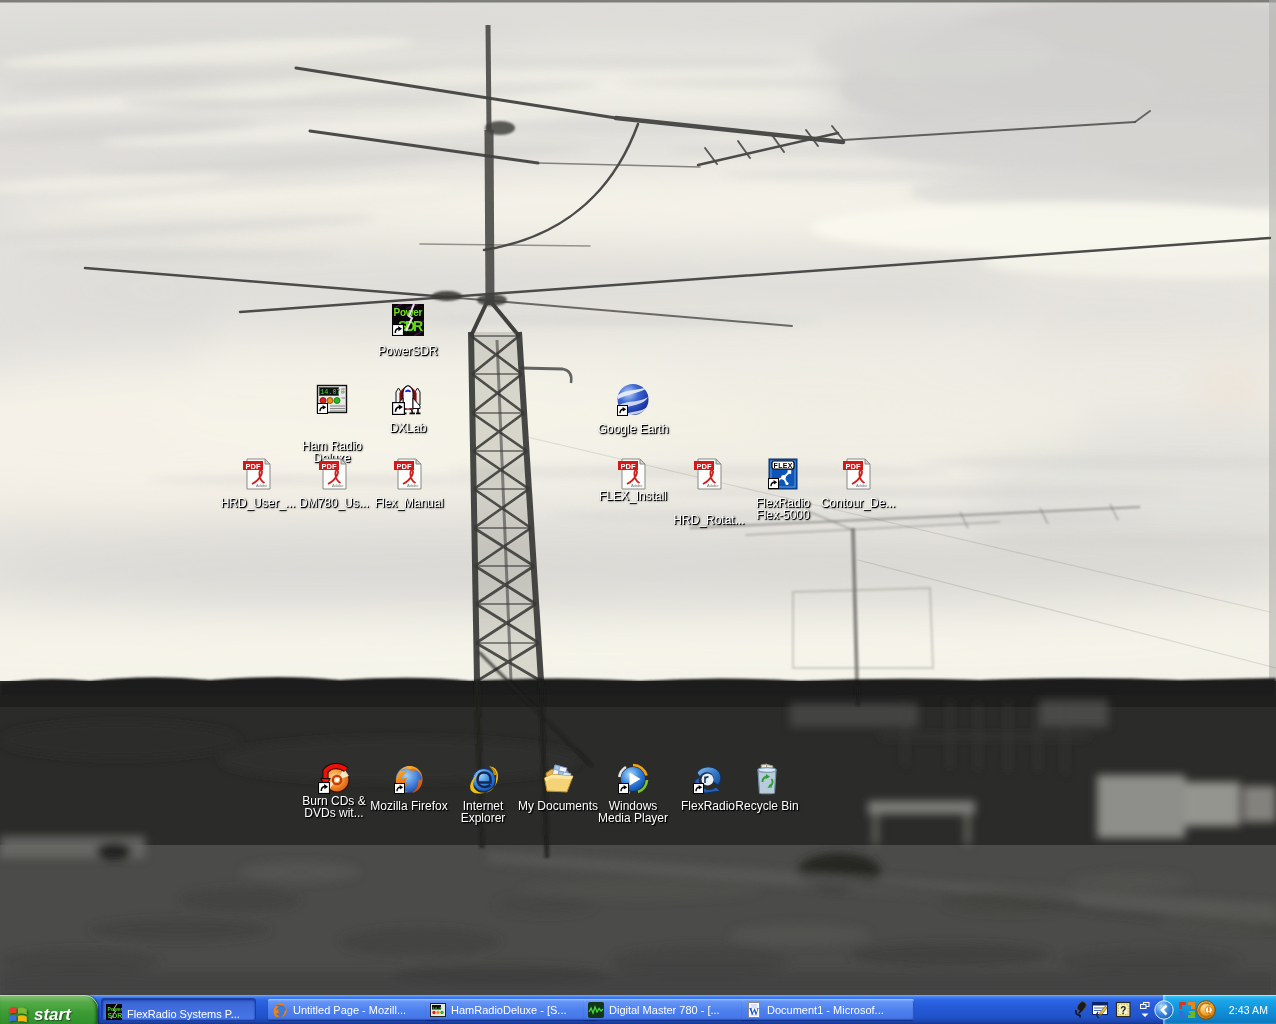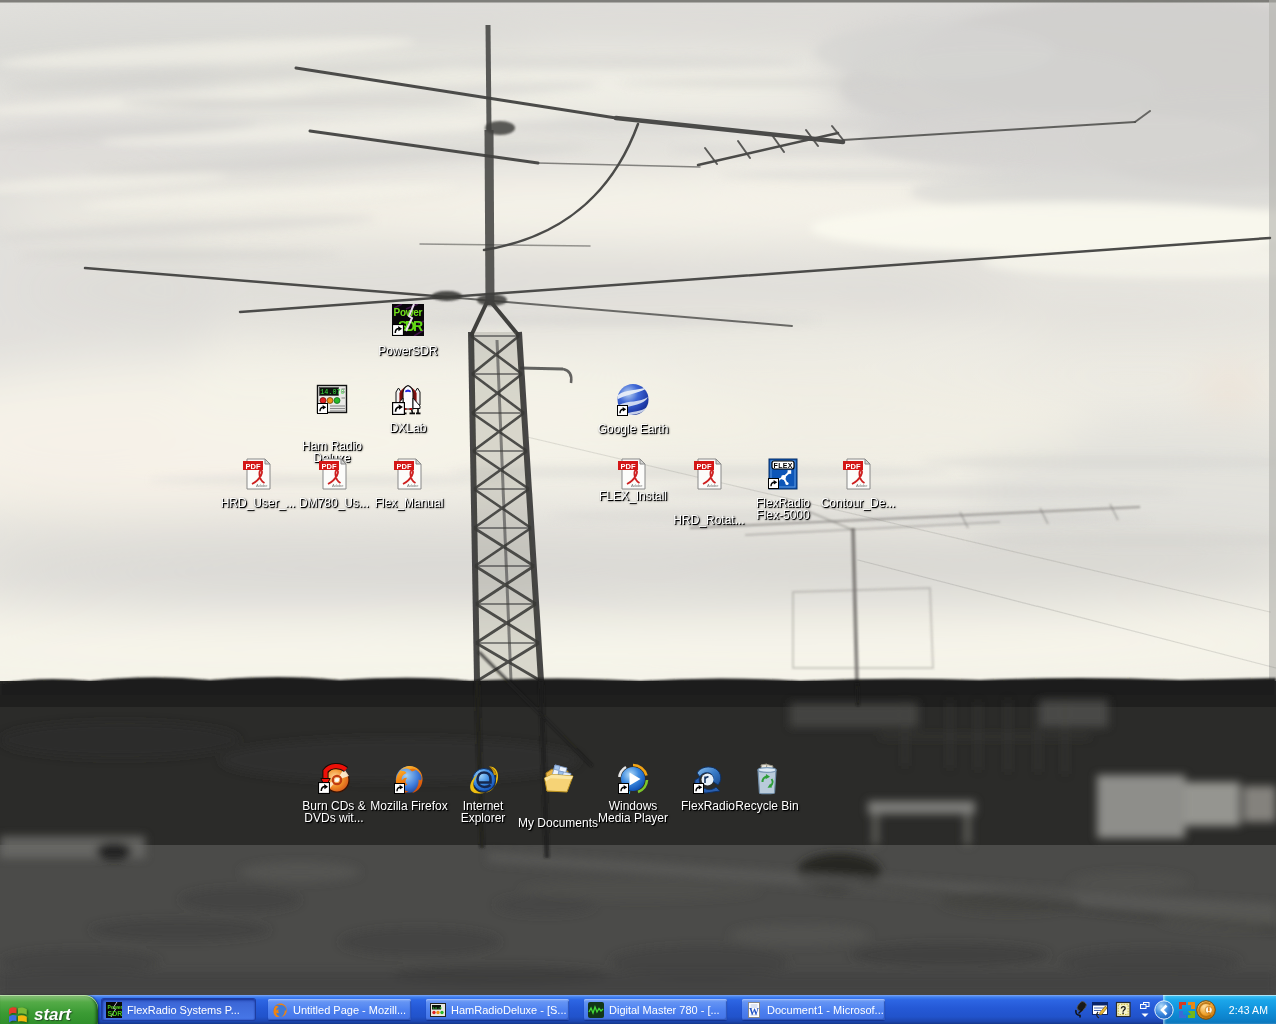--- a/index.html
+++ b/index.html
@@ -2,23 +2,23 @@
 <html><head><meta charset="utf-8"><style>
 html,body{margin:0;padding:0;}
 body{width:1276px;height:1024px;overflow:hidden;position:relative;font-family:"Liberation Sans",sans-serif;background:#e9e7e1;}
 #bg{position:absolute;left:0;top:0;width:1276px;height:1024px;}
 .ico{position:absolute;width:84px;text-align:center;}
 .ico svg{display:block;margin:0 auto;}
 .lbl{color:#fff;font-size:12px;line-height:12px;text-shadow:1px 1px 0 #000,1px 1px 2px #000;white-space:pre-line;}
 #taskbar{position:absolute;left:0;top:995px;width:1276px;height:29px;background:linear-gradient(180deg,#7fa8f4 0,#4080f2 2px,#2d66e4 5px,#2559d6 45%,#2153cb 75%,#1c45ae 92%,#153789 100%);}
 #startbtn{position:absolute;left:0;top:0;width:98px;height:40px;border-radius:0 14px 14px 0;background:linear-gradient(180deg,#8cc27c 0,#54ab47 18%,#3b9b34 45%,#31912c 70%,#247523 92%,#1b5c1b 100%);box-shadow:inset 0 1px 0 #b8dfa8,inset -2px -1px 3px #1a531a,1px 0 2px rgba(0,0,30,.5);display:flex;align-items:center;}
 #startbtn .stxt{color:#fff;font-size:17px;font-weight:bold;font-style:italic;text-shadow:1px 1px 1px #234f23;margin-left:5px;letter-spacing:0px;}
-.tbtn{position:absolute;top:4px;height:21px;width:143px;border-radius:2px;background:linear-gradient(180deg,#8db1f8 0,#6494f4 14%,#4f82f0 50%,#4678ea 85%,#4472e0 100%);box-shadow:inset 0 1px 0 #9dbcf8,inset -1px -1px 1px #2d55b8,0 1px 1px rgba(10,20,90,.4);display:flex;align-items:center;overflow:hidden;color:#fff;font-size:11px;white-space:nowrap;}
+.tbtn{position:absolute;top:4px;height:21px;width:172px;border-radius:2px;background:linear-gradient(180deg,#8db1f8 0,#6494f4 14%,#4f82f0 50%,#4678ea 85%,#4472e0 100%);box-shadow:inset 0 1px 0 #9dbcf8,inset -1px -1px 1px #2d55b8,0 1px 1px rgba(10,20,90,.4);display:flex;align-items:center;overflow:hidden;color:#fff;font-size:11px;white-space:nowrap;}
 .tbtn svg{margin:0 5px 0 4px;flex:none;}
-.tbtn.pressed{background:linear-gradient(180deg,#3158c6 0,#3d68d8 22%,#4270e0 60%,#4777e8 100%);box-shadow:inset 0 1px 2px #1a359a,inset 1px 0 2px #1e3da5,0 0 0 1px #1e3da0;}
+.tbtn.pressed{background:linear-gradient(180deg,#3158c6 0,#3d68d8 22%,#4270e0 60%,#4777e8 100%);box-shadow:inset 0 1px 2px #1a359a,inset 1px 0 2px #1e3da5,0 0 0 1px #1e3da0;align-items:flex-end;}
 #tray{position:absolute;right:0;top:0;width:113px;height:29px;background:linear-gradient(180deg,#41c6f5 0,#1ba6ea 18%,#1193dc 50%,#0d83cc 80%,#0a74ba 100%);box-shadow:inset 2px 0 2px rgba(255,255,255,.45),inset 0 1px 0 rgba(255,255,255,.5);display:flex;align-items:center;}
 #clock{color:#fff;font-size:10.5px;position:absolute;right:8px;top:8.5px;letter-spacing:0.1px;}
 .trico{position:absolute;top:6px;}
 </style></head>
 <body>
 <svg id="bg" width="1276" height="1024" viewBox="0 0 1276 1024">
 <defs>
 <filter id="b1" x="-40%" y="-40%" width="180%" height="180%">
         <feGaussianBlur stdDeviation="1"></feGaussianBlur>
       </filter>
@@ -431,21 +431,21 @@
 <circle cx="19" cy="17" r="12" fill="url(#cdg)" stroke="#3a1202" stroke-width="1.2"></circle>
 <polygon points="19,17 26,5.5 31,13 " fill="#fff7e0" opacity="0.85"></polygon>
 <polygon points="19,17 8,21 10,27.5" fill="#fff3dc" opacity="0.8"></polygon>
 <circle cx="19" cy="17" r="4.2" fill="none" stroke="#c23c10" stroke-width="2.2"></circle>
 <circle cx="19" cy="17" r="2.1" fill="#fdfdfd"></circle>
 <path d="M28,6.5 C22,1.5 12,2 7.5,8 L7.5,19" stroke="#150500" stroke-width="6.2" fill="none" opacity="0.9"></path>
 <path d="M28,6.5 C22,1.5 12,2 7.5,8 L7.5,19" stroke="#ee1008" stroke-width="4.2" fill="none"></path>
 <polygon points="2.8,15.5 12.2,15.5 7.5,24.5" fill="#ee1008" stroke="#150500" stroke-width="1"></polygon>
 <use href="#sarrow" x="0" y="19" width="12" height="12"></use>
 </svg>
-    <div class="lbl" style="margin-top:5px">Burn CDs &amp;
+    <div class="lbl" style="">Burn CDs &amp;
 DVDs wit...</div>
   </div>
 
 <div class="ico" style="left:367px;top:763px">
     <svg width="32" height="32" viewBox="0 0 32 32">
 <defs>
         <radialGradient id="ffb" cx="0.4" cy="0.35" r="0.75">
           <stop offset="0" stop-color="#9fd0f5"></stop>
           <stop offset="0.6" stop-color="#3e7ad8"></stop>
           <stop offset="1" stop-color="#1b3f90"></stop>
@@ -488,21 +488,21 @@
 <path d="M4,10 L10,6 L14,8 L26,8 L24,28 L5,28 Z" fill="#e8b448" stroke="#a07818" stroke-width="1"></path>
 <g stroke="#7a98c8" stroke-width="0.8">
 <polygon points="13,2 25,5 21,19 9,16" fill="#eef4fc"></polygon>
 <polygon points="13,2 18,3.2 16.8,7.5 12,6.2" fill="#a8c8ee"></polygon>
 <polygon points="17,8 29,10.5 26,25 15,22" fill="#dce8f8"></polygon>
 <polygon points="17,8 21.5,9 20.3,12.8 16,11.8" fill="#9cc0ea"></polygon>
 </g>
 <path d="M2.5,15 L10,11.5 L31,13 L25,29 L5,28 Z" fill="#f6d376" stroke="#b8901e" stroke-width="1"></path>
 <path d="M2.5,15 L10,11.5 L31,13 L29.8,16.2 L8.5,15.2 L4,18.5 Z" fill="#fce8a8" opacity="0.9"></path>
 </svg>
-    <div class="lbl" style="margin-top:22px">My Documents</div>
+    <div class="lbl" style="margin-top:5px">My Documents</div>
   </div>
 
 <div class="ico" style="left:591px;top:763px">
     <svg width="32" height="32" viewBox="0 0 32 32">
 <defs>
         <radialGradient id="wmpg" cx="0.38" cy="0.32" r="0.8">
           <stop offset="0" stop-color="#b6ddf8"></stop>
           <stop offset="0.45" stop-color="#3c8ae0"></stop>
           <stop offset="0.9" stop-color="#0d4db0"></stop>
           <stop offset="1" stop-color="#0a3d92"></stop>

